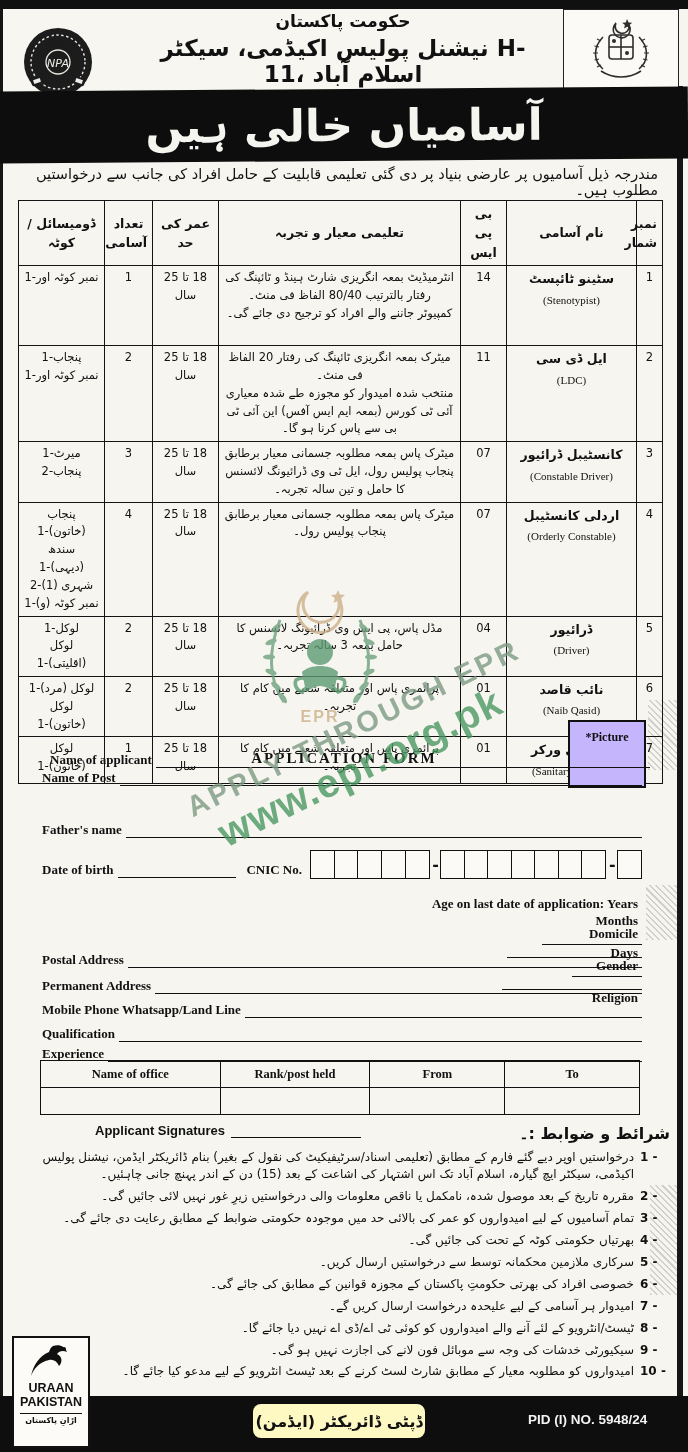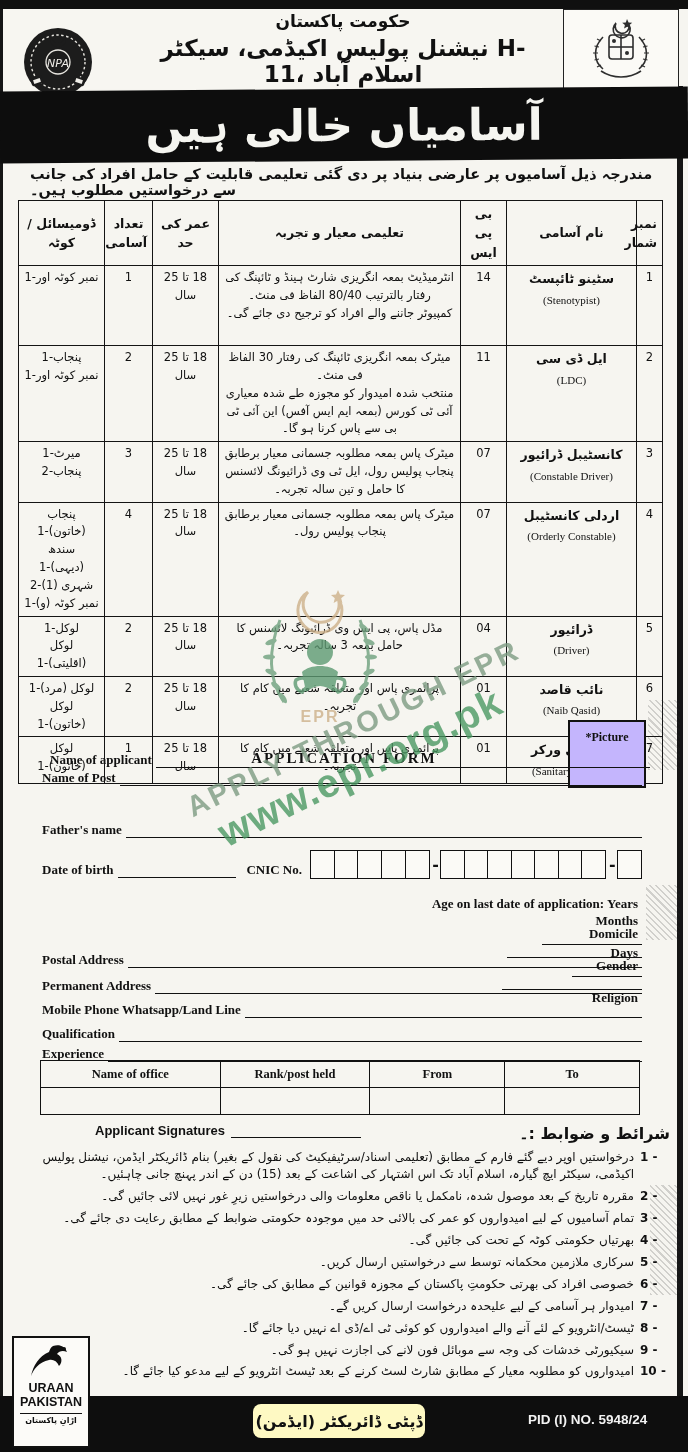--- a/index.html
+++ b/index.html
@@ -14,22 +14,22 @@
   .hdr-center{position:absolute;left:140px;top:2px;width:400px;text-align:center;}
   .hdr-line1{font-size:17px;font-weight:bold;}
   .hdr-line2{font-size:23px;font-weight:bold;margin-top:4px;}
   .npa-badge{position:absolute;left:16px;top:12px;}
   .crest-box{position:absolute;left:560px;top:0px;width:114px;height:80px;border:1.5px solid #222;
              background:#fbfaf6;display:flex;align-items:center;justify-content:center;}
   
   .banner{position:absolute;left:0px;top:89px;width:688px;height:72px;background:#0d0d0d;
           display:flex;align-items:center;justify-content:center;transform:rotate(-.4deg);}
   .banner-text{color:#f5f5f0;font-size:44px;font-weight:bold;letter-spacing:2px;}
-  .intro{position:absolute;left:30px;top:166px;width:628px;text-align:left;
-         font-size:14.5px;font-weight:bold;direction:rtl;}
+  .intro{position:absolute;left:30px;top:166px;width:628px;text-align:right;
+         font-size:14.5px;font-weight:normal;direction:rtl;}
   
   table.jobs{position:absolute;left:18px;top:200px;width:644px;border-collapse:collapse;
              direction:rtl;table-layout:fixed;}
   table.jobs th,table.jobs td{border:1.6px solid #141414;padding:3px 5px;vertical-align:top;
              font-size:11.5px;line-height:1.55;text-align:center;}
   table.jobs th{font-size:12.5px;font-weight:bold;height:38px;vertical-align:middle;}
   td.qual{text-align:right;}
   .pre{white-space:pre-line;}
   .nm-en{font-family:"Liberation Serif",serif;font-size:11px;margin-top:3px;direction:ltr;}
   .nm-ur{font-size:12.5px;font-weight:bold;}
@@ -172,21 +172,21 @@
           <td>1</td>
           <td class="pre">نمبر کوٹہ اور-1</td>
         </tr>
         <tr style="height: 75px;">
           <td>2</td>
           <td>
             <div class="nm-ur">ایل ڈی سی</div>
             <div class="nm-en">(LDC)</div>
           </td>
           <td>11</td>
-          <td class="qual pre">میٹرک بمعہ انگریزی ٹائپنگ کی رفتار 30 الفاظ فی منٹ۔
+          <td class="qual pre">میٹرک بمعہ انگریزی ٹائپنگ کی رفتار 20 الفاظ فی منٹ۔
 منتخب شدہ امیدوار کو مجوزہ طے شدہ معیاری آئی ٹی کورس (بمعہ ایم ایس آفس) این آئی ٹی بی سے پاس کرنا ہو گا۔</td>
           <td>18 تا 25 سال</td>
           <td>2</td>
           <td class="pre">پنجاب-1
 نمبر کوٹہ اور-1</td>
         </tr>
         <tr style="height: 57px;">
           <td>3</td>
           <td>
             <div class="nm-ur">کانسٹیبل ڈرائیور</div>

